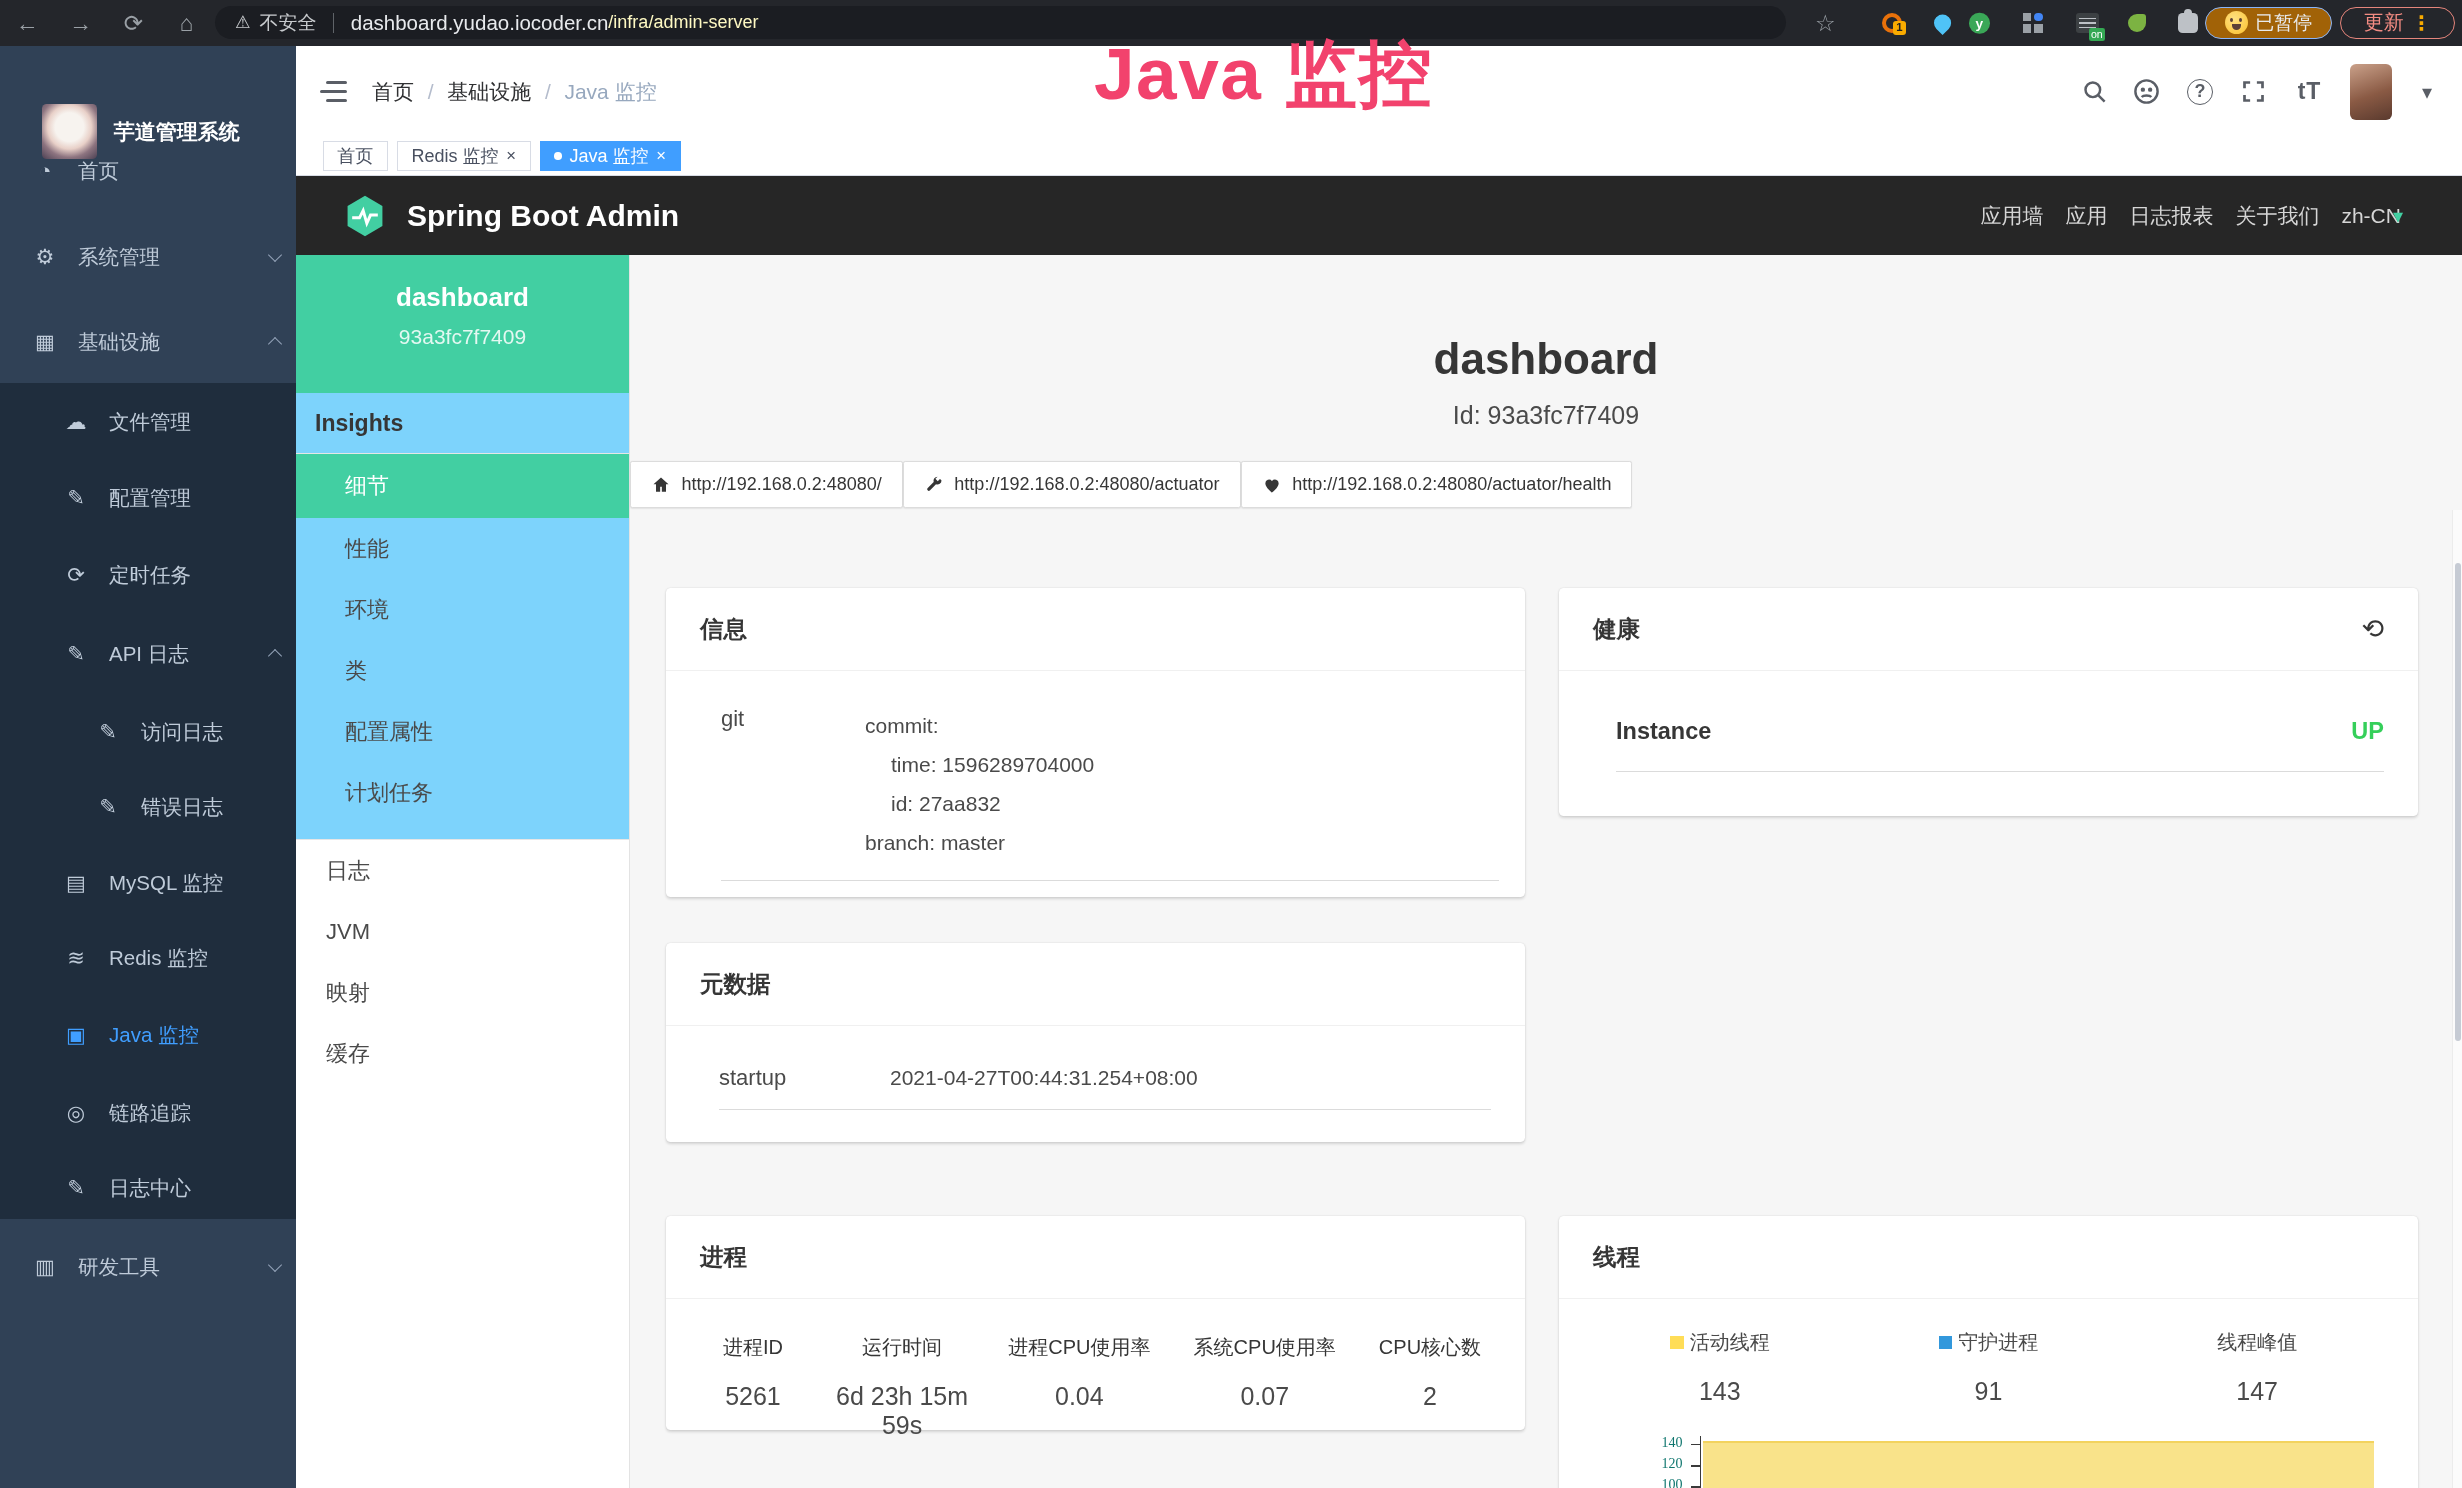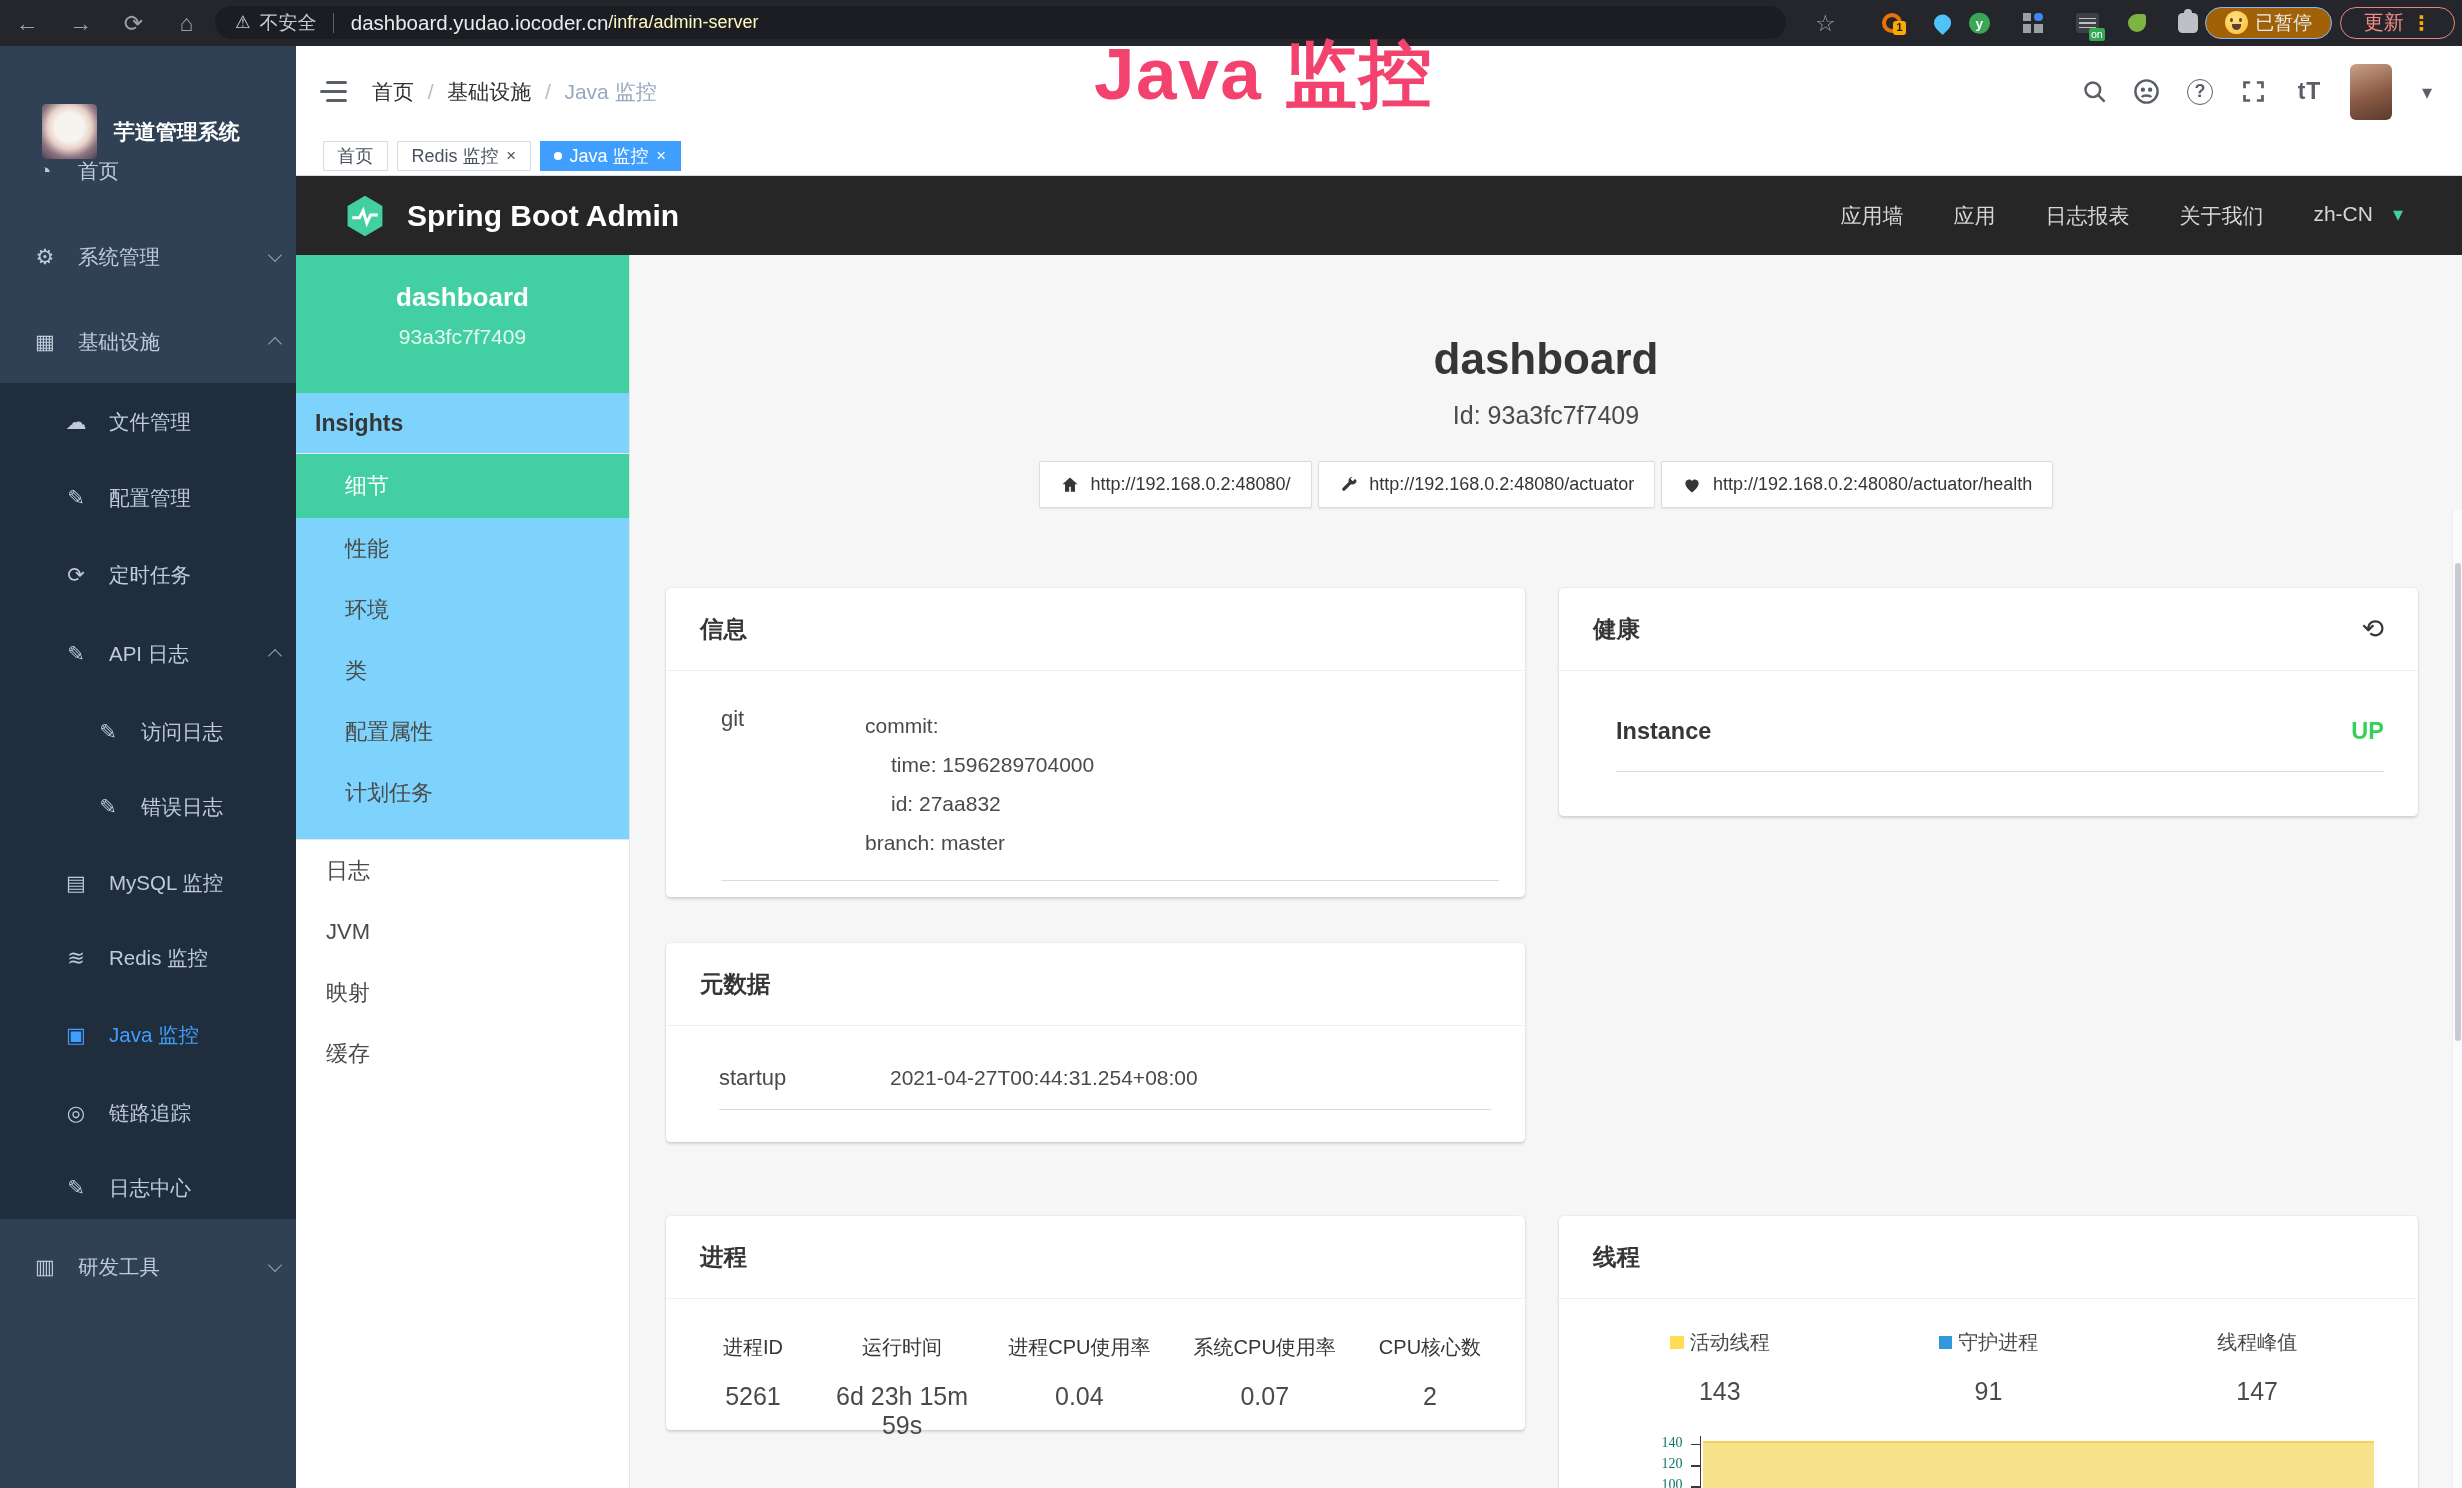--- a/index.html
+++ b/index.html
@@ -81,35 +81,35 @@
   .tabs-row { position:absolute; left:296px; top:137px; right:0; height:39px; background:#fff; border-bottom:0.8px solid #d8dce5; display:flex; align-items:center; gap:9px; padding-left:26.5px; }
   .tab { height:30px; padding:0 13.7px; border:0.8px solid #d8dce5; background:#fff; color:#495060; font-size:18px; display:flex; align-items:center; gap:7.6px; cursor:pointer; }
   .tab .x { font-size:16.7px; }
   .tab.active { background:#409eff; border-color:#409eff; color:#fff; }
   .tab .dot { width:7.6px; height:7.6px; border-radius:50%; background:#fff; }
 
   
   .sba { position:absolute; left:296px; top:176px; right:0; bottom:0; background:#f6f6f6; }
   .sba-nav { position:absolute; left:0; top:0; right:0; height:79px; background:#262626; display:flex; align-items:center; padding:0 59px 0 47px; }
   .sba-brand { margin-left:20px; color:#fff; font-size:30px; font-weight:bold; white-space:nowrap; }
-  .sba-links { margin-left:auto; display:flex; gap:50px; font-size:21px; color:#d6d6d6; white-space:nowrap; }
+  .sba-links { margin-left:auto; display:flex; align-items:center; gap:22px; font-size:21px; color:#d6d6d6; white-space:nowrap; }
   .sba-links .g-caret { color:#42cfa2; font-size:20px; margin-left:-30px; }
   .sba-side { position:absolute; left:0; top:79px; width:334px; bottom:0; background:#fff; border-right:0.8px solid #e3e3e3; }
   .inst-head { height:138px; background:#42cfa2; color:#fff; text-align:center; padding-top:27px; }
   .inst-name { font-size:26px; font-weight:600; }
   .inst-id { font-size:21px; margin-top:12px; color:rgba(255,255,255,.85); }
   .insights { background:#7dd3fc; border-bottom:0.8px solid #e6e6e6; padding-bottom:16px; }
   .grp-label { height:61px; line-height:61px; padding-left:19px; font-size:23px; font-weight:bold; color:#363636; border-bottom:0.8px solid #e6e6e6; }
   .side-item { height:61px; line-height:61px; padding-left:49px; font-size:22px; color:#4a4a4a; cursor:pointer; }
   .side-item.active { height:64px; line-height:64px; background:#42cfa2; color:#fff; }
   .side-item.root { padding-left:30px; }
   .sba-content { position:absolute; left:334px; top:79px; right:0; bottom:0; }
   .sba-title { position:absolute; top:79px; left:0; right:0; text-align:center; font-size:44px; font-weight:600; color:#363636; }
   .sba-sub { position:absolute; top:146px; left:0; right:0; text-align:center; font-size:25px; color:#4a4a4a; }
-  .links-row { position:absolute; top:206px; left:0; right:0; display:flex; justify-content:center; gap:6px; }
+  .links-row { position:absolute; top:206px; left:0; right:0; display:flex; }
   .lnk { height:47px; background:#fff; border:0.8px solid #dcdcdc; border-radius:2.3px; box-shadow:0 0.8px 1.5px rgba(10,10,10,.08); display:flex; align-items:center; gap:10.6px; padding:0 20px; font-size:18px; color:#363636; cursor:pointer; white-space:nowrap; }
 
   .card { position:absolute; background:#fff; border-radius:4.6px; box-shadow:0 1.5px 3px rgba(10,10,10,.14), 0 0 1.5px rgba(10,10,10,.10); }
   .card-head { position:relative; height:83px; line-height:83px; padding:0 34px; font-size:23.5px; font-weight:600; color:#363636; border-bottom:1.5px solid #f0f0f0; }
   .card-head .g-hist { position:absolute; right:34px; top:0; font-weight:normal; font-size:27px; color:#363636; cursor:pointer; }
   .c-info { left:36px; top:333px; width:859px; height:309px; }
   .c-health { left:929px; top:333px; width:859px; height:228px; }
   .c-meta { left:36px; top:688px; width:859px; height:199px; }
   .c-proc { left:36px; top:961px; width:859px; height:214px; }
   .c-thr { left:929px; top:961px; width:859px; height:531px; }

